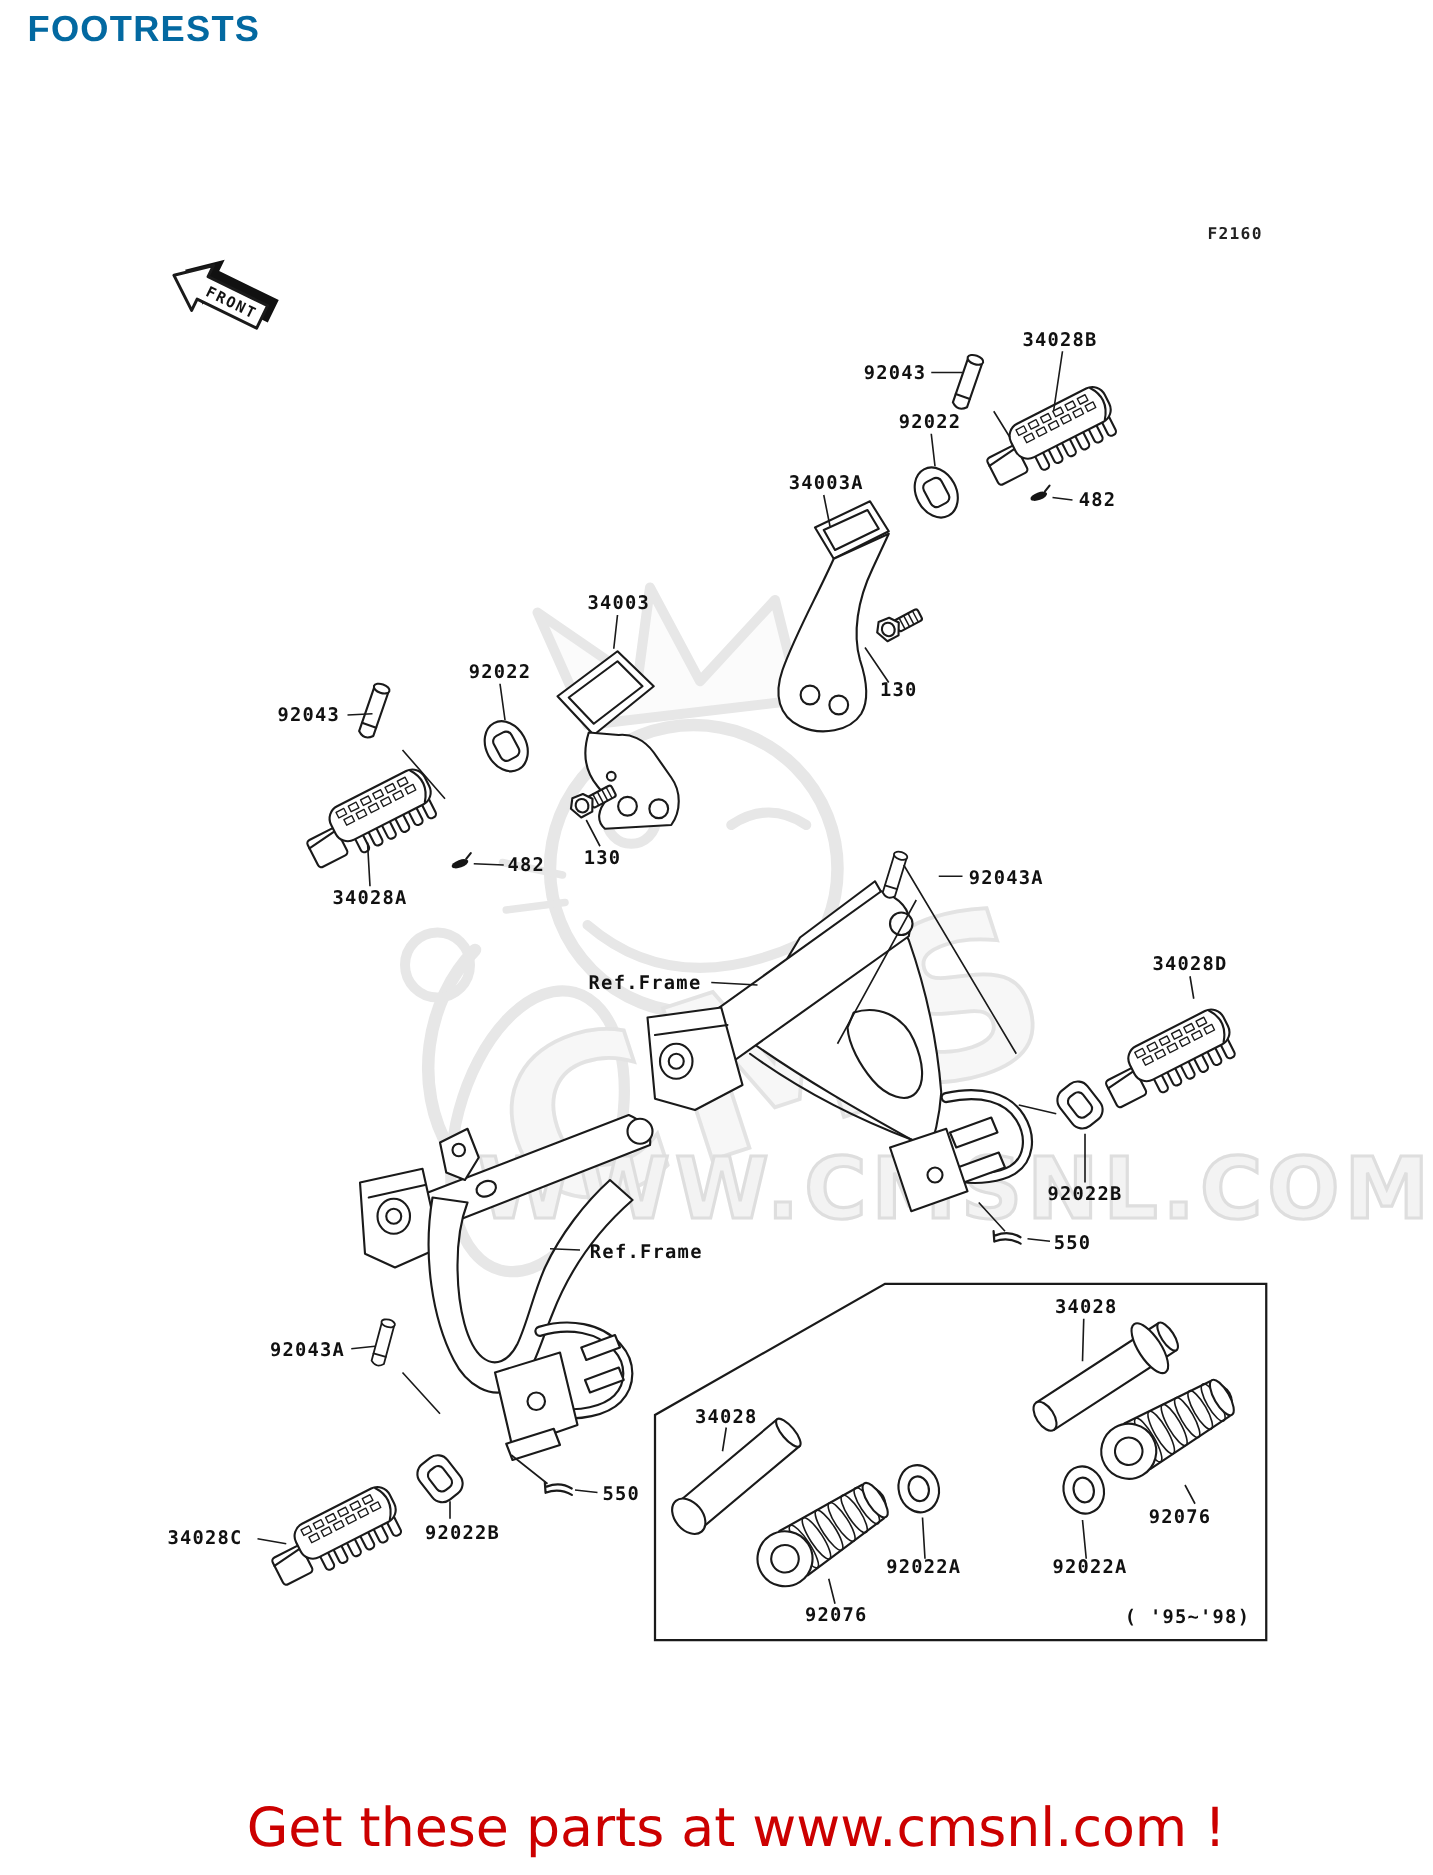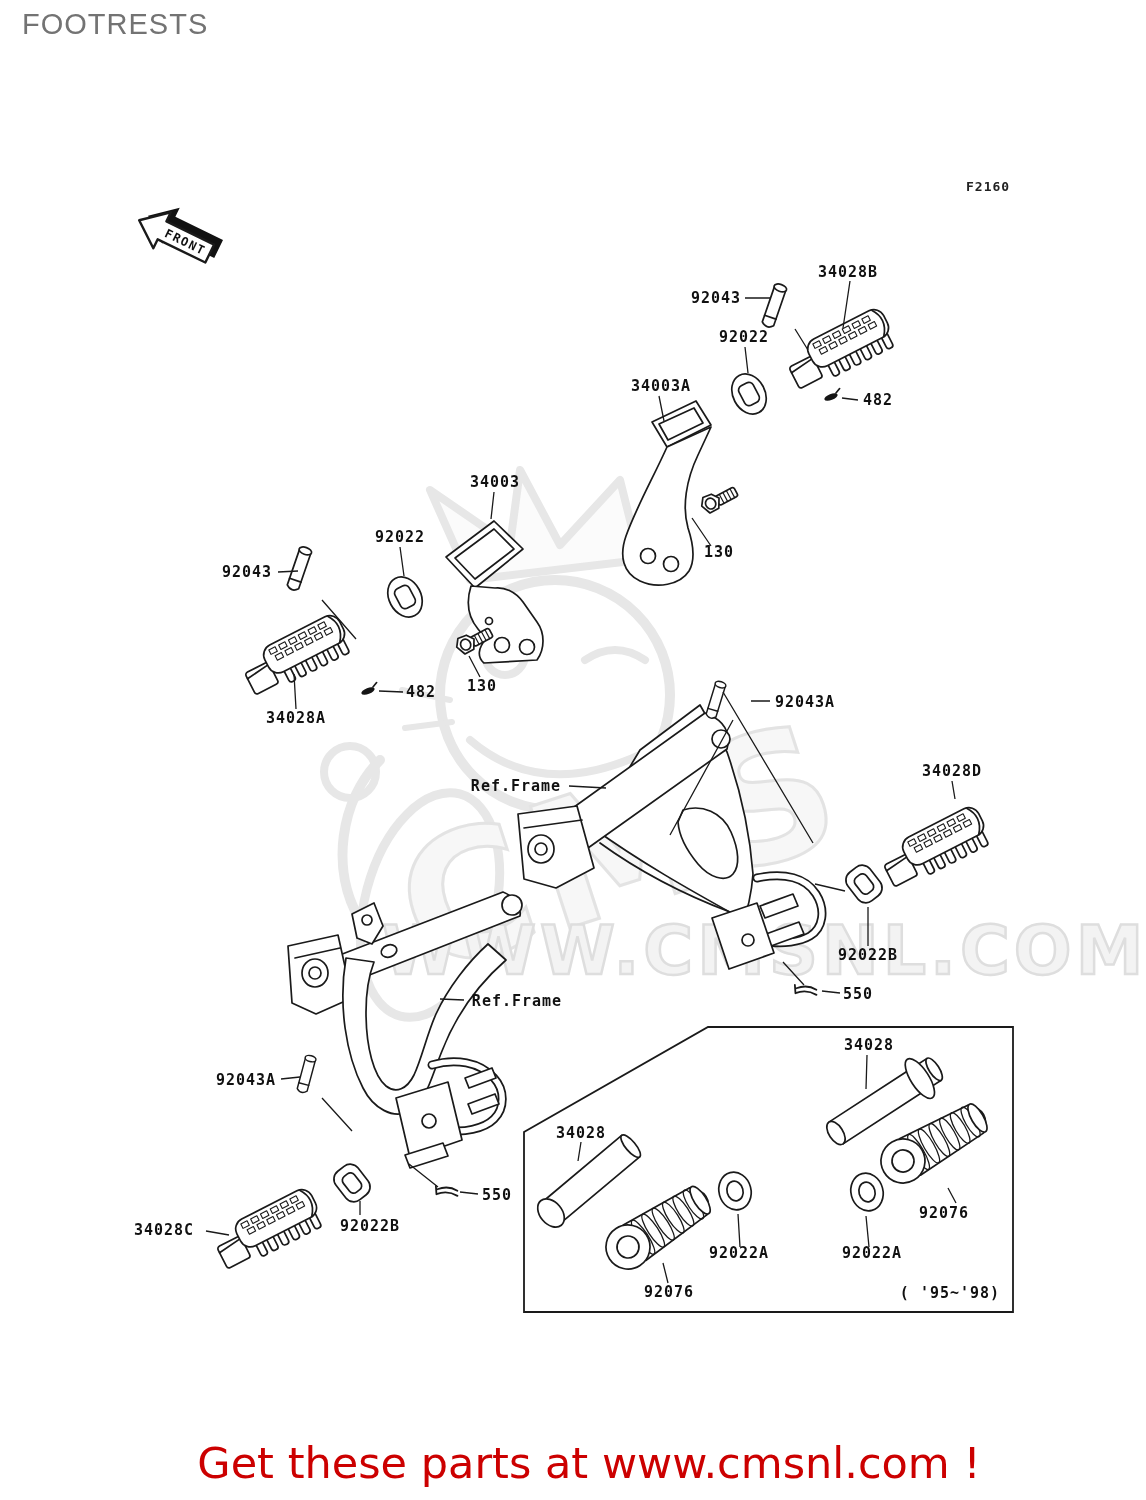--- a/index.html
+++ b/index.html
@@ -1,19 +1,19 @@
 <!DOCTYPE html>
 <html><head>
 <meta charset="utf-8">
 <style>
   html,body{margin:0;padding:0;background:#fff;}
   #page{position:relative;width:1146px;height:1500px;background:#fff;overflow:hidden;
         font-family:"Liberation Sans", sans-serif;}
   #page-title{position:absolute;left:22px;top:8px;font-size:29px;letter-spacing:1px;
-        color:#737373;font-weight:400;}
+        color:#0369a1;font-weight:700;}
   #footer-banner{position:absolute;left:0;right:0;top:1438px;text-align:center;
         font-family:"DejaVu Sans", sans-serif;font-size:43px;color:#cc0000;padding-left:32px;}
   svg{position:absolute;left:0;top:0;}
   .ln{stroke:#1a1a1a;stroke-width:1.7;fill:none;stroke-linejoin:round;stroke-linecap:round;}
   .fw{fill:#ffffff;}
   .ldr{stroke:#1a1a1a;stroke-width:1.3;fill:none;}
   .plbl{font-family:"DejaVu Sans Mono", monospace;font-weight:bold;font-size:15px;
         letter-spacing:1px;fill:#111;text-anchor:middle;}
   .fig{font-family:"DejaVu Sans Mono", monospace;font-weight:bold;font-size:13px;
         letter-spacing:1px;fill:#222;}

